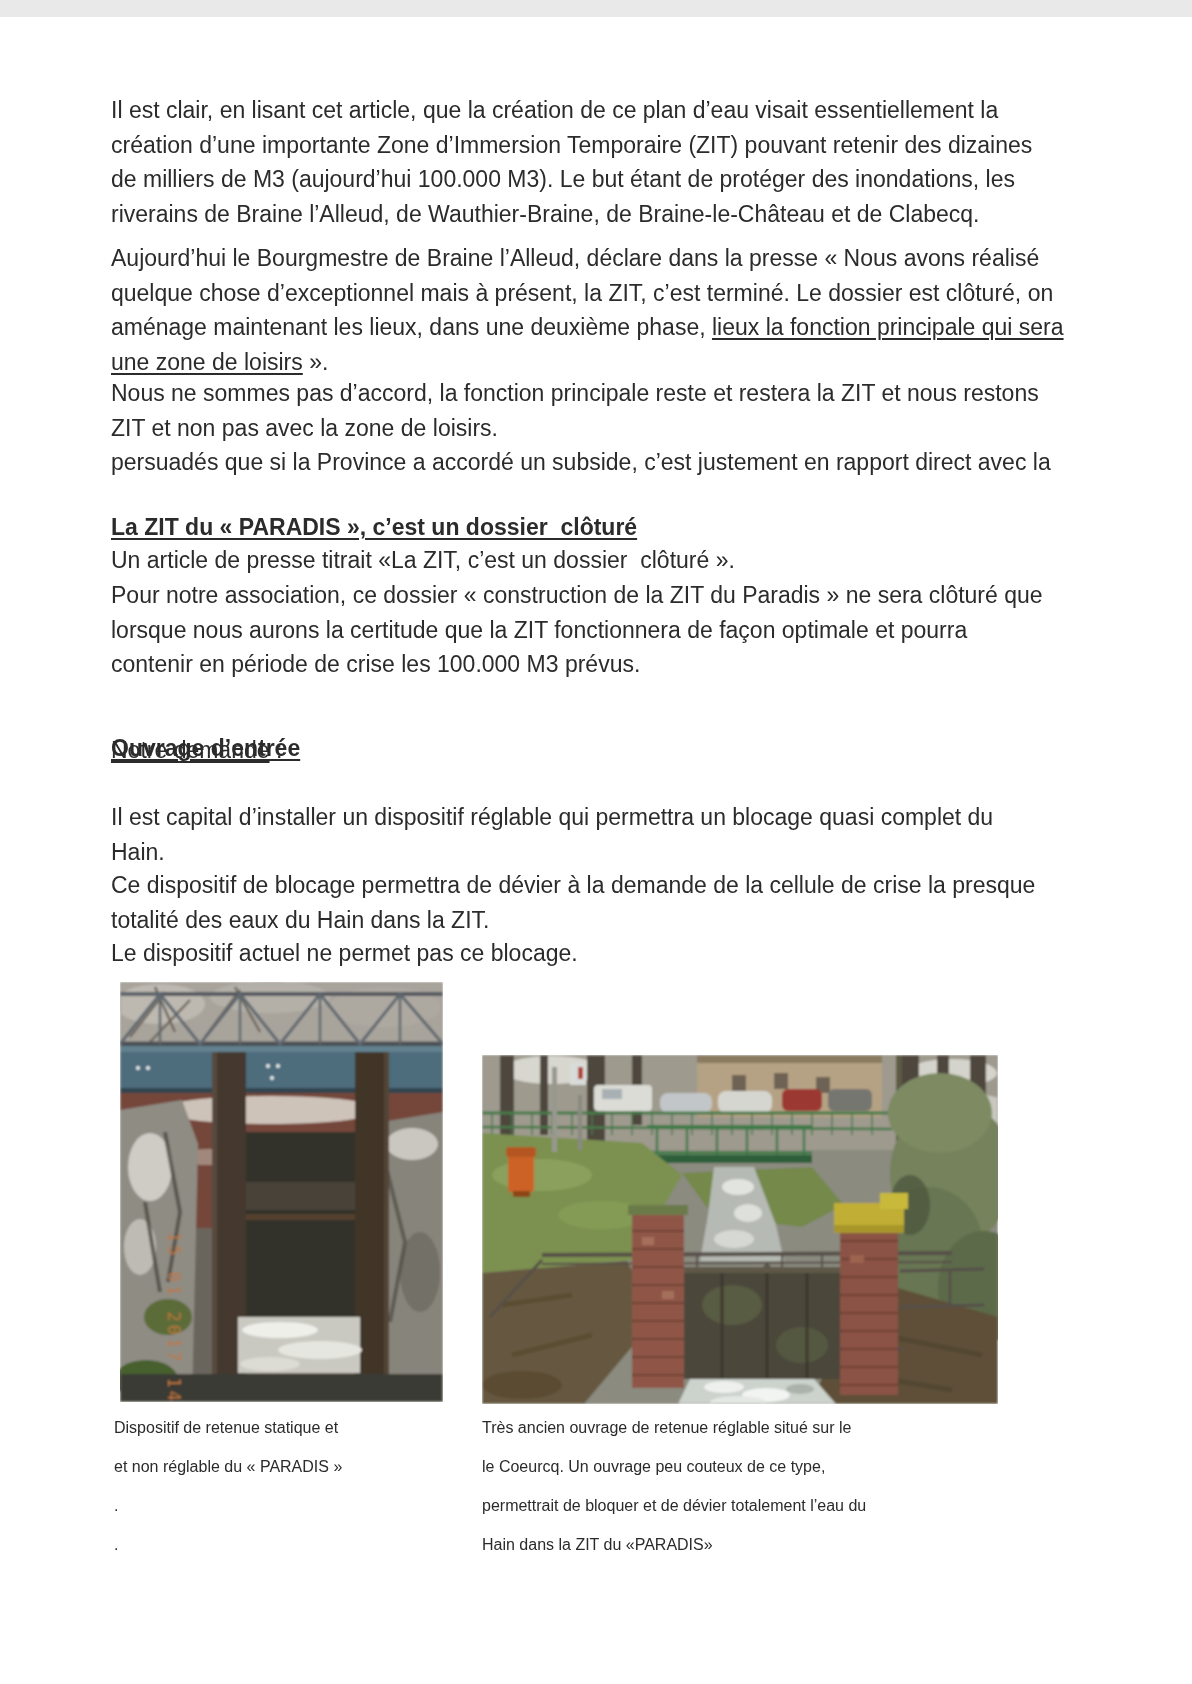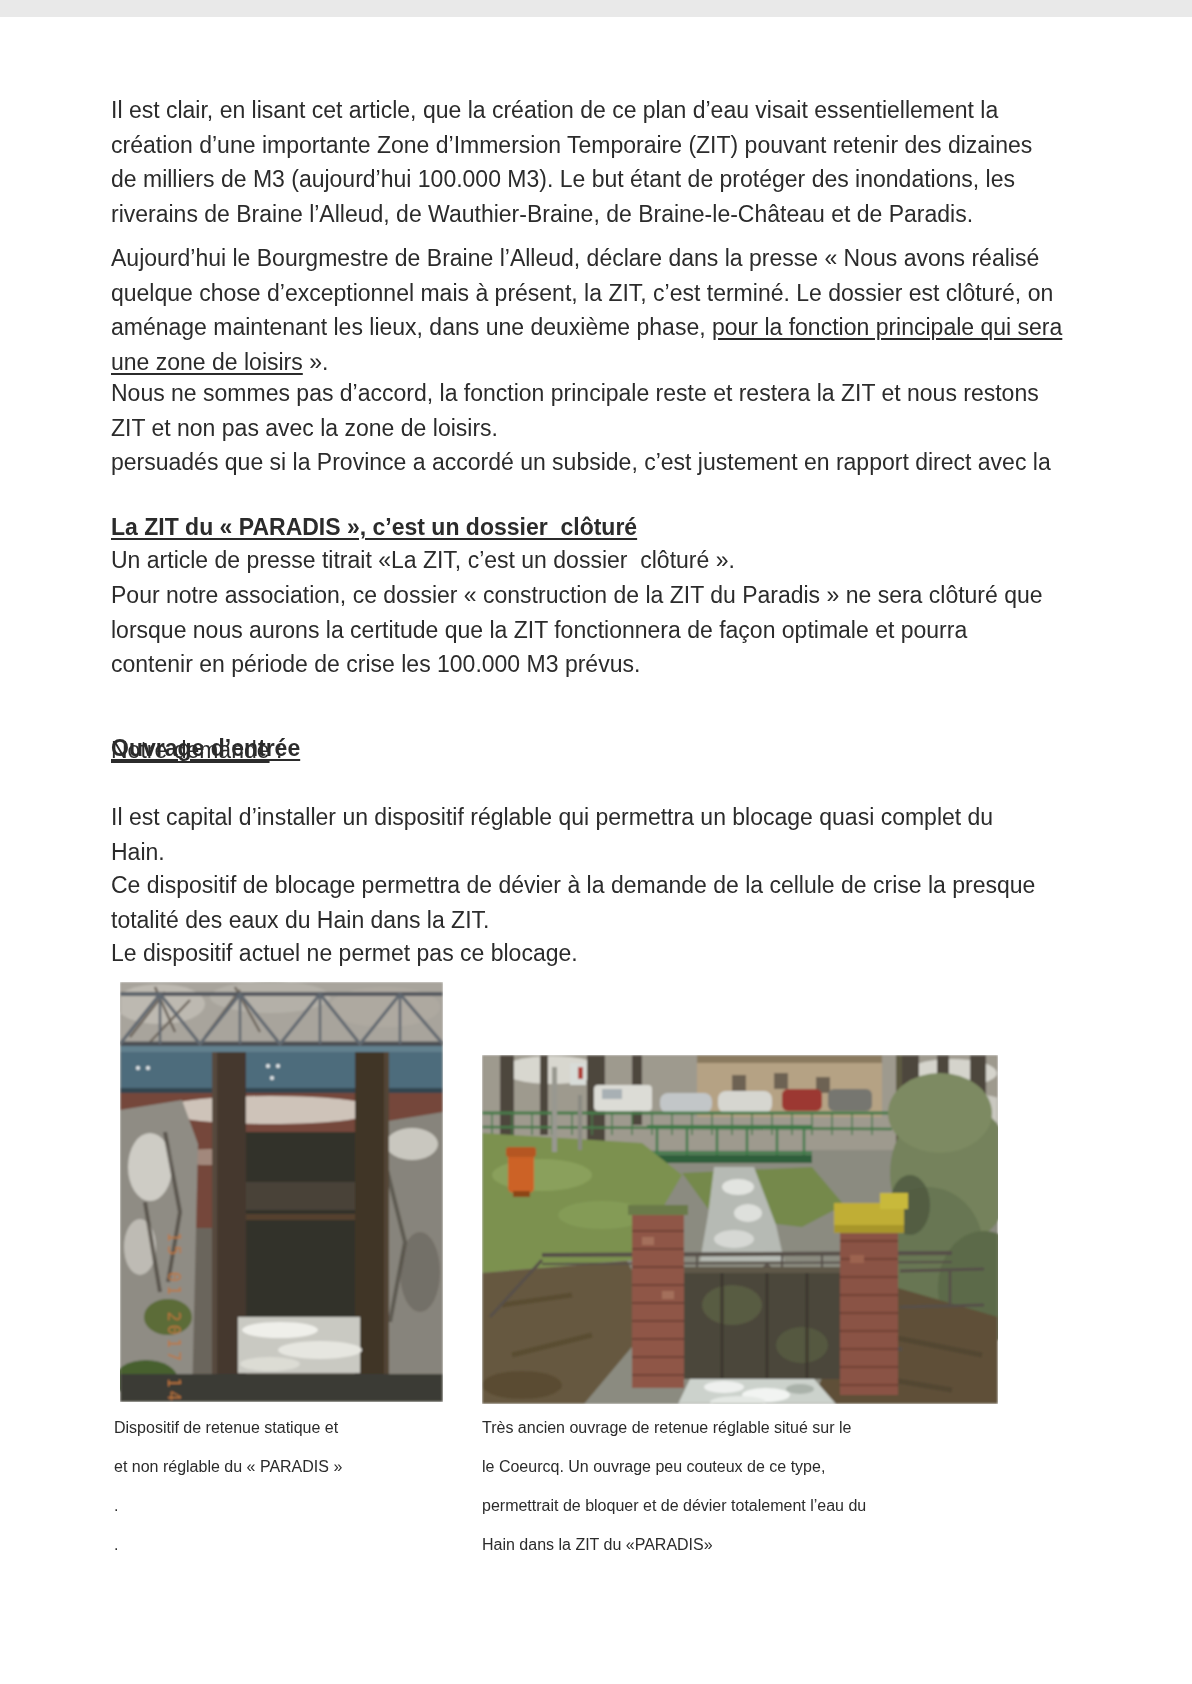--- a/index.html
+++ b/index.html
@@ -19,27 +19,27 @@
 </style>
 </head>
 <body>
 
 <div class="page">
 
   <div class="para" style="top:76px">
     <div class="line">Il est clair, en lisant cet article, que la création de ce plan d’eau visait essentiellement la</div>
     <div class="line">création d’une importante Zone d’Immersion Temporaire (ZIT) pouvant retenir des dizaines</div>
     <div class="line">de milliers de M3 (aujourd’hui 100.000 M3). Le but étant de protéger des inondations, les</div>
-    <div class="line">riverains de Braine l’Alleud, de Wauthier-Braine, de Braine-le-Château et de Paradis.</div>
+    <div class="line">riverains de Braine l’Alleud, de Wauthier-Braine, de Braine-le-Château et de Clabecq.</div>
   </div>
 
   <div class="para" style="top:224px">
     <div class="line"><span>Aujourd’hui le Bourgmestre de Braine l’Alleud, déclare dans la presse « </span><span class="it">Nous avons réalisé</span></div>
     <div class="line it">quelque chose d’exceptionnel mais à présent, la ZIT, c’est terminé. Le dossier est clôturé, on</div>
-    <div class="line"><span class="it">aménage maintenant les lieux, dans une deuxième phase, </span><span class="it ul">pour la fonction principale qui sera</span></div>
+    <div class="line"><span class="it">aménage maintenant les lieux, dans une deuxième phase, </span><span class="it ul">lieux la fonction principale qui sera</span></div>
     <div class="line"><span class="it ul">une zone de loisirs</span><span class="it"> ».</span></div>
   </div>
 
   <div class="para" style="top:359px">
     <div class="line">Nous ne sommes pas d’accord, la fonction principale reste et restera la ZIT et nous restons</div>
     <div class="line">ZIT et non pas avec la zone de loisirs.</div>
     <div class="line">persuadés que si la Province a accordé un subside, c’est justement en rapport direct avec la</div>
   </div>
 
   <div class="para bold" style="top:493px">

